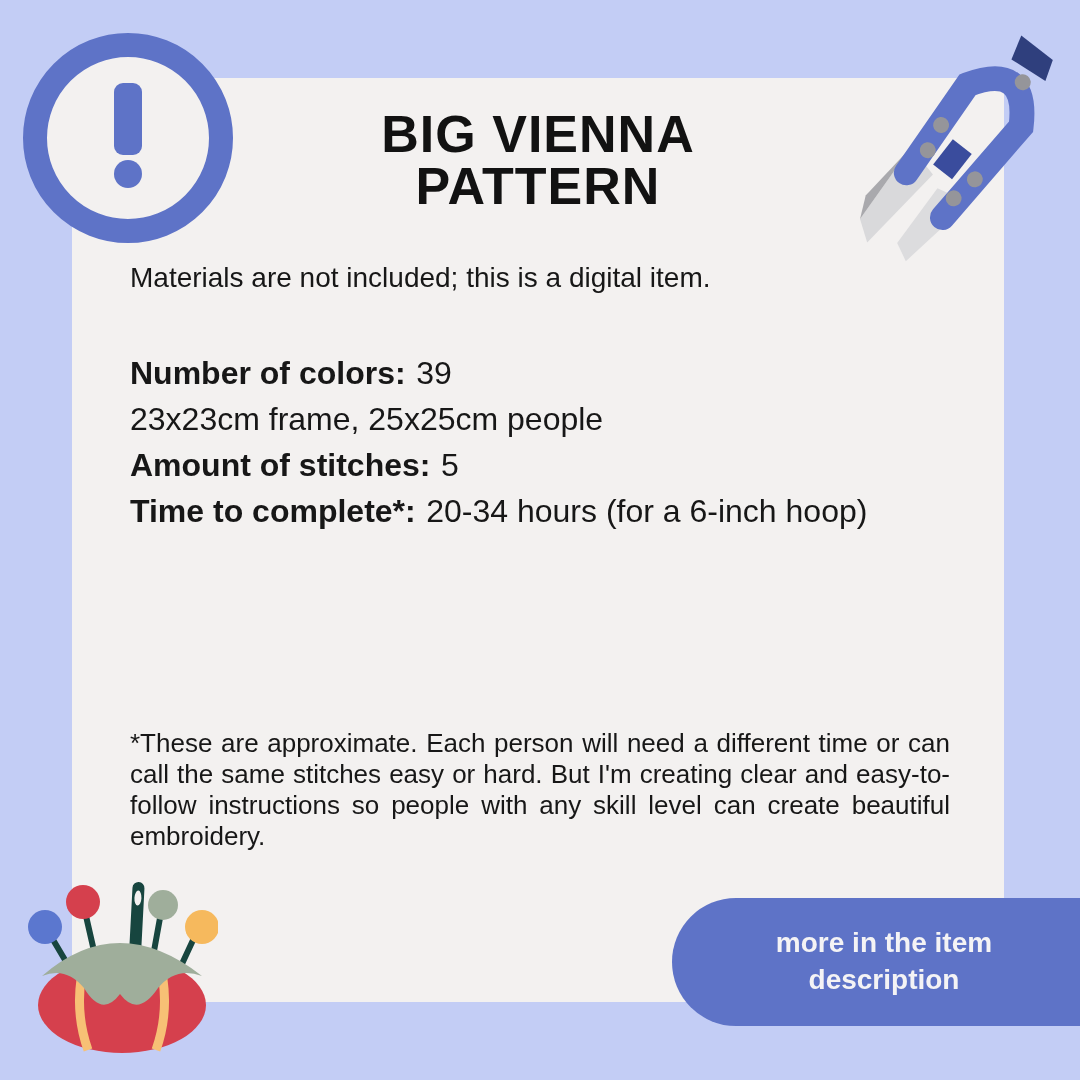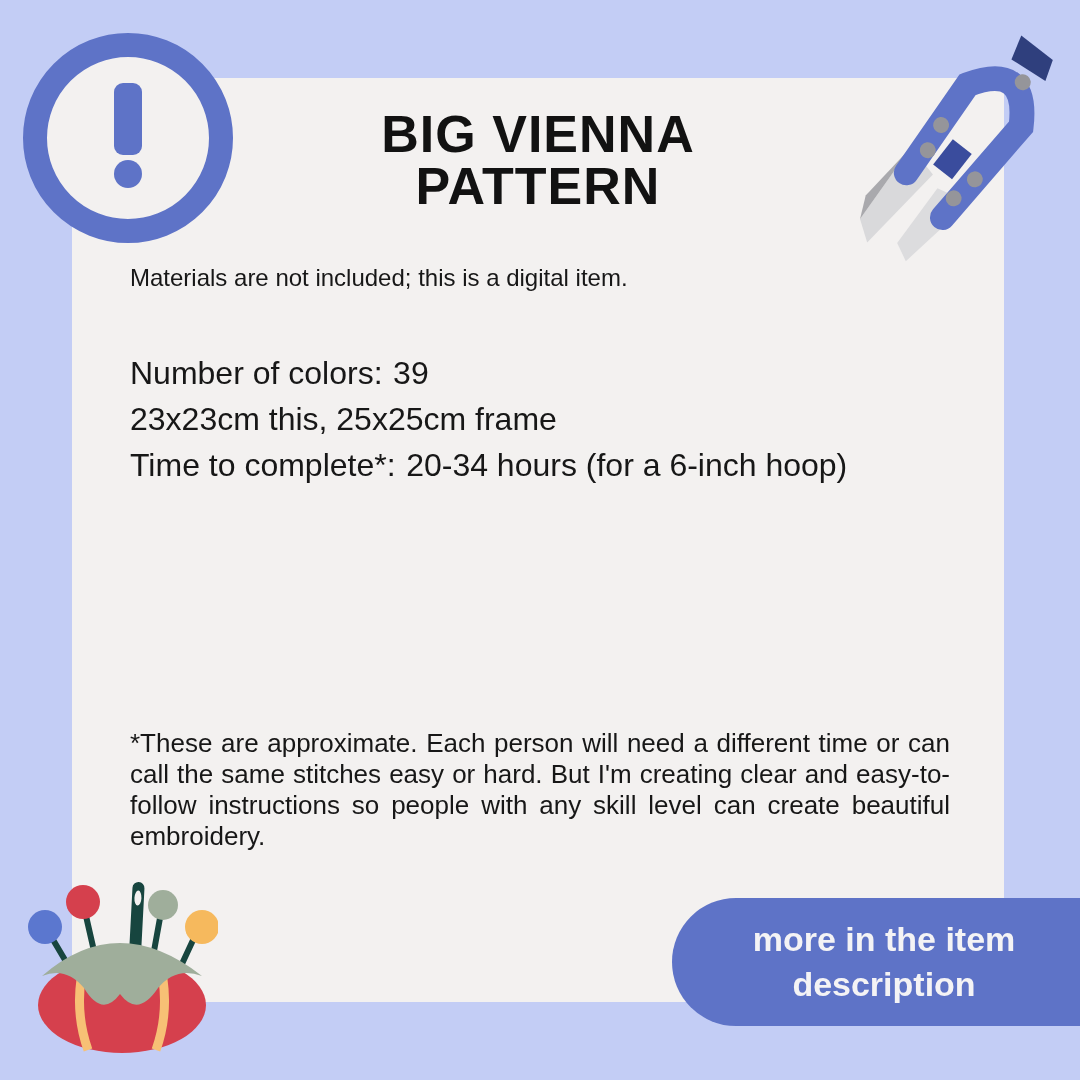--- a/index.html
+++ b/index.html
@@ -19,38 +19,38 @@
     position:absolute;left:72px;top:78px;width:932px;height:924px;
     background:var(--panel);
   }
   .title{
     position:absolute;top:30px;left:0;width:100%;
     text-align:center;font-size:52px;line-height:52px;font-weight:800;
     letter-spacing:1px;color:#121212;
   }
   .intro{
     position:absolute;top:180px;left:58px;width:820px;
-    font-size:24px;line-height:40px;font-weight:400;
+    font-size:28px;line-height:40px;font-weight:400;
   }
   .specs{
     position:absolute;top:272px;left:58px;width:820px;
     font-size:32px;line-height:46px;
   }
   .spec-row{min-height:46px;}
-  .spec-label{font-weight:400;margin-top:32px;}
+  .spec-label{font-weight:700;margin-top:32px;}
   .spec-label:not(:empty){margin-right:0.33em;}
   .footnote{
     position:absolute;top:650px;left:58px;width:820px;
     font-size:26px;line-height:31px;text-align:justify;
   }
   .cta{
     position:absolute;left:672px;top:898px;width:408px;height:128px;
     background:var(--accent);border:none;border-radius:64px 0 0 64px;
     color:var(--cta_text);font-family:"Liberation Sans",sans-serif;
-    font-weight:800;font-size:34px;line-height:1.32;
+    font-weight:800;font-size:28px;line-height:1.32;
     display:flex;flex-direction:column;align-items:center;justify-content:center;
     text-align:center;cursor:pointer;padding:0 10px 0 26px;box-sizing:border-box;
   }
   .alert-icon{position:absolute;left:23px;top:33px;width:210px;height:210px;}
   .scissors-icon{position:absolute;left:820px;top:15px;width:260px;height:260px;}
   .pincushion-icon{position:absolute;left:18px;top:870px;width:200px;height:185px;}
 </style>
 </head>
 <body>
 
@@ -62,21 +62,24 @@
       <div>PATTERN</div>
     </div>
 
     <div class="intro">Materials are not included; this is a digital item.</div>
 
     <div class="specs">
       <div class="spec-row">
         <span class="spec-label">Number of colors:</span><span class="spec-value">39</span>
       </div>
       <div class="spec-row">
-        <span class="spec-label"></span><span class="spec-value">23x23cm this, 25x25cm frame</span>
+        <span class="spec-label"></span><span class="spec-value">23x23cm frame, 25x25cm people</span>
+      </div>
+      <div class="spec-row">
+        <span class="spec-label">Amount of stitches:</span><span class="spec-value">5</span>
       </div>
       <div class="spec-row">
         <span class="spec-label">Time to complete*:</span><span class="spec-value">20-34 hours (for a 6-inch hoop)</span>
       </div>
     </div>
 
     <div class="footnote">*These are approximate. Each person will need a different time or can call the same stitches easy or hard. But I'm creating clear and easy-to-follow instructions so people with any skill level can create beautiful embroidery.</div>
   </div>
 
   <svg class="alert-icon" viewBox="0 0 210 210">

